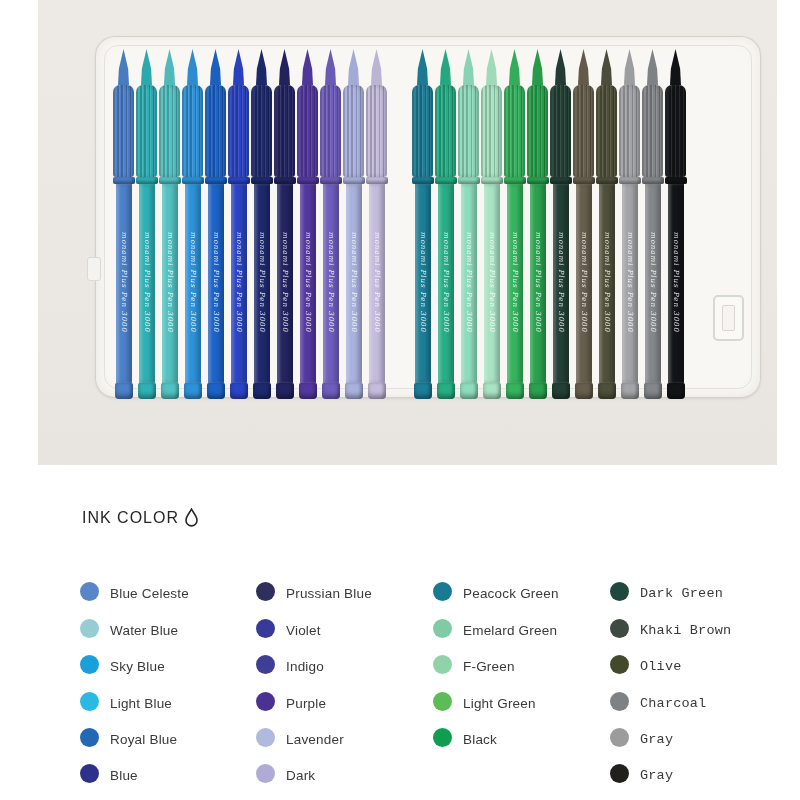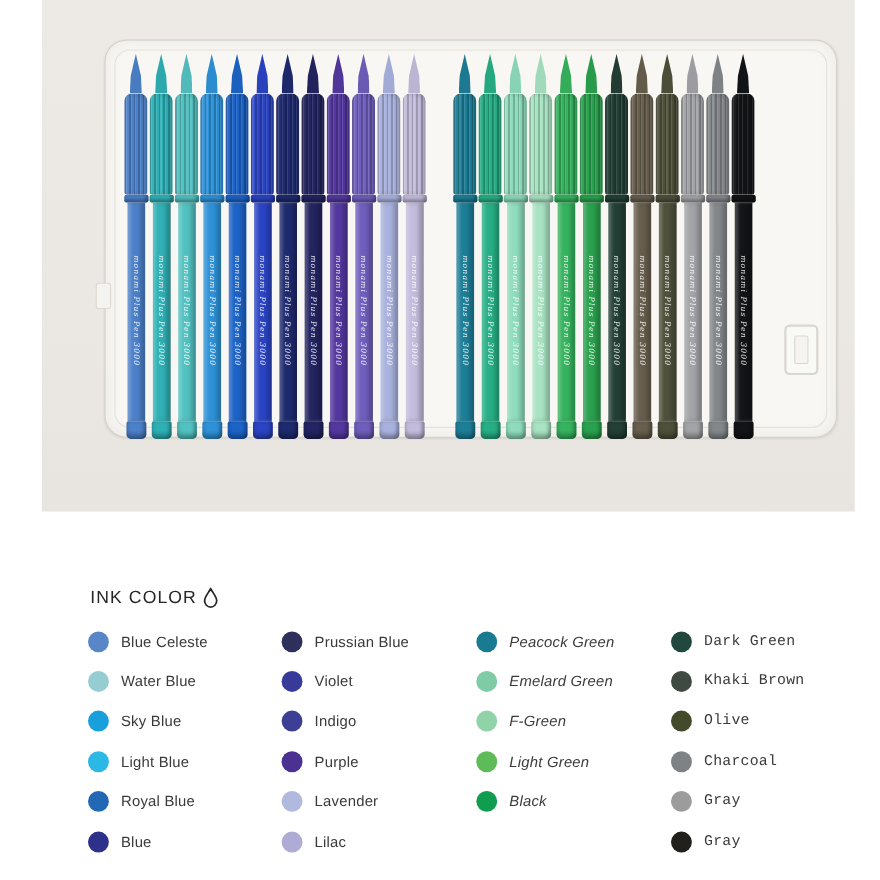--- a/index.html
+++ b/index.html
@@ -66,29 +66,29 @@
     font-size:7px; letter-spacing:1px; color:rgba(255,255,255,0.88);
     margin-top:48px; white-space:nowrap; overflow:hidden; max-height:140px;
   }
   .pen-foot {
     width:18px; height:16px; background:var(--pen); border-radius:2px 2px 4px 4px;
     box-shadow: inset 0 -4px 4px rgba(0,0,0,0.30), inset -3px 0 3px rgba(0,0,0,0.20);
   }
 
   
   .legend-title {
-    position:absolute; left:82px; top:534px; display:flex; align-items:center; gap:3px;
+    position:absolute; left:82px; top:508px; display:flex; align-items:center; gap:3px;
     font-size:16px; letter-spacing:1px; color:#262626; font-weight:500;
   }
   .drop-icon { width:15px; height:19px; margin-left:2px; }
   .legend-grid { position:absolute; left:80px; top:565px; display:flex; }
   .legend-col { display:flex; flex-direction:column; }
   .legend-col.c1 { width:176px; } .legend-col.c2 { width:177px; }
-  .legend-col.c3 { width:177px;font-style:italic; } .legend-col.c4 { width:190px;font-family:Liberation Mono, monospace; }
-  .legend-item { height:36.4px; display:flex; align-items:center; gap:11px; }
+  .legend-col.c3 { width:177px; } .legend-col.c4 { width:190px;font-family:Liberation Mono, monospace; }
+  .legend-item { height:36.4px; display:flex; align-items:flex-end; gap:11px; }
   .swatch { width:19px; height:19px; border-radius:50%; flex:0 0 auto; }
   .swatch-label { font-size:13.5px; color:#3a3a3a; letter-spacing:0.2px; }
 </style>
 </head>
 <body>
 
 <div class="page">
 
   <div class="photo">
     <div class="case">
@@ -408,21 +408,21 @@
           <span class="swatch-label">Purple</span>
         </div>
 
         <div class="legend-item">
           <span class="swatch" style="background-color: rgb(178, 185, 222);"></span>
           <span class="swatch-label">Lavender</span>
         </div>
 
         <div class="legend-item">
           <span class="swatch" style="background-color: rgb(174, 171, 214);"></span>
-          <span class="swatch-label">Lilac</span>
+          <span class="swatch-label">Dark</span>
         </div>
       </div>
     <div class="legend-col c3">
 
         <div class="legend-item">
           <span class="swatch" style="background-color: rgb(25, 123, 145);"></span>
           <span class="swatch-label">Peacock Green</span>
         </div>
 
         <div class="legend-item">

